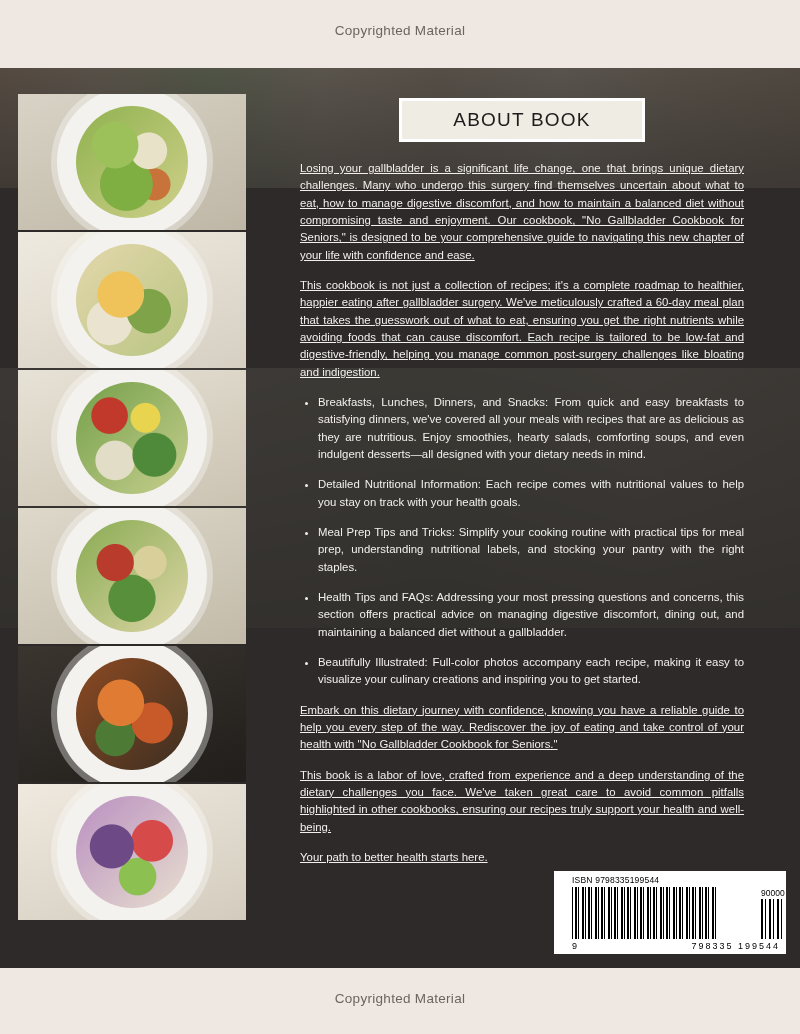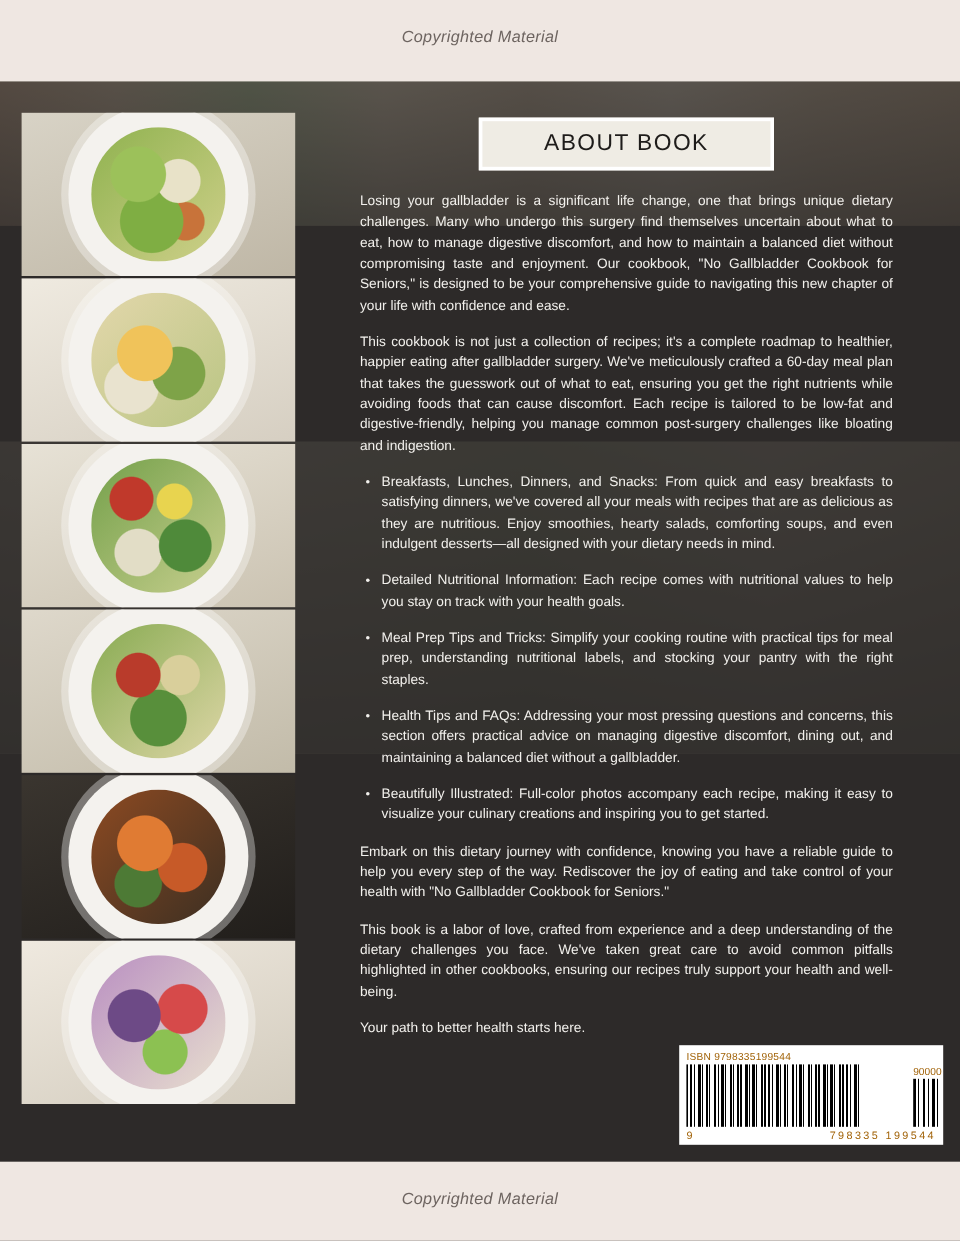--- a/index.html
+++ b/index.html
@@ -16,21 +16,20 @@
   }
 
   .copyright-top, .copyright-bottom {
     position: absolute;
     left: 0;
     width: 100%;
     text-align: center;
     color: #6d6460;
     font-size: 13.5px;
     letter-spacing: 0.3px;
-    font-style: italic;
   }
   .copyright-top { top: 23px; }
   .copyright-bottom { bottom: 28px; }
 
   
   .cover {
     position: absolute;
     left: 0;
     top: 68px;
     width: 800px;
@@ -169,20 +168,21 @@
     letter-spacing: 1.2px;
     padding: 8px 0 8px 0;
   }
 
   .para {
     font-size: 11.4px;
     line-height: 1.52;
     text-align: justify;
     margin: 0 0 13px 0;
     color: #f2f0ec;
+    text-decoration: underline;
   }
 
   ul.features {
     margin: 0 0 13px 0;
     padding-left: 18px;
   }
   ul.features li {
     font-size: 11.4px;
     line-height: 1.52;
     text-align: justify;
@@ -191,23 +191,23 @@
   }
   ul.features li::marker { color: #f2f0ec; }
 
   
   .barcode-box {
     position: absolute;
     right: 14px;
     bottom: 14px;
     width: 208px;
     background: #ffffff;
-    padding: 4px 6px 3px 6px;
+    padding: 4px 6px 3px 18px;
     z-index: 6;
-    color: #a16207;
+    color: #000000;
   }
   .isbn-text {
     font-size: 8.5px;
     font-family: "Liberation Sans", sans-serif;
     letter-spacing: 0.2px;
     margin-bottom: 2px;
   }
   .barcode-row {
     display: flex;
     align-items: flex-end;

